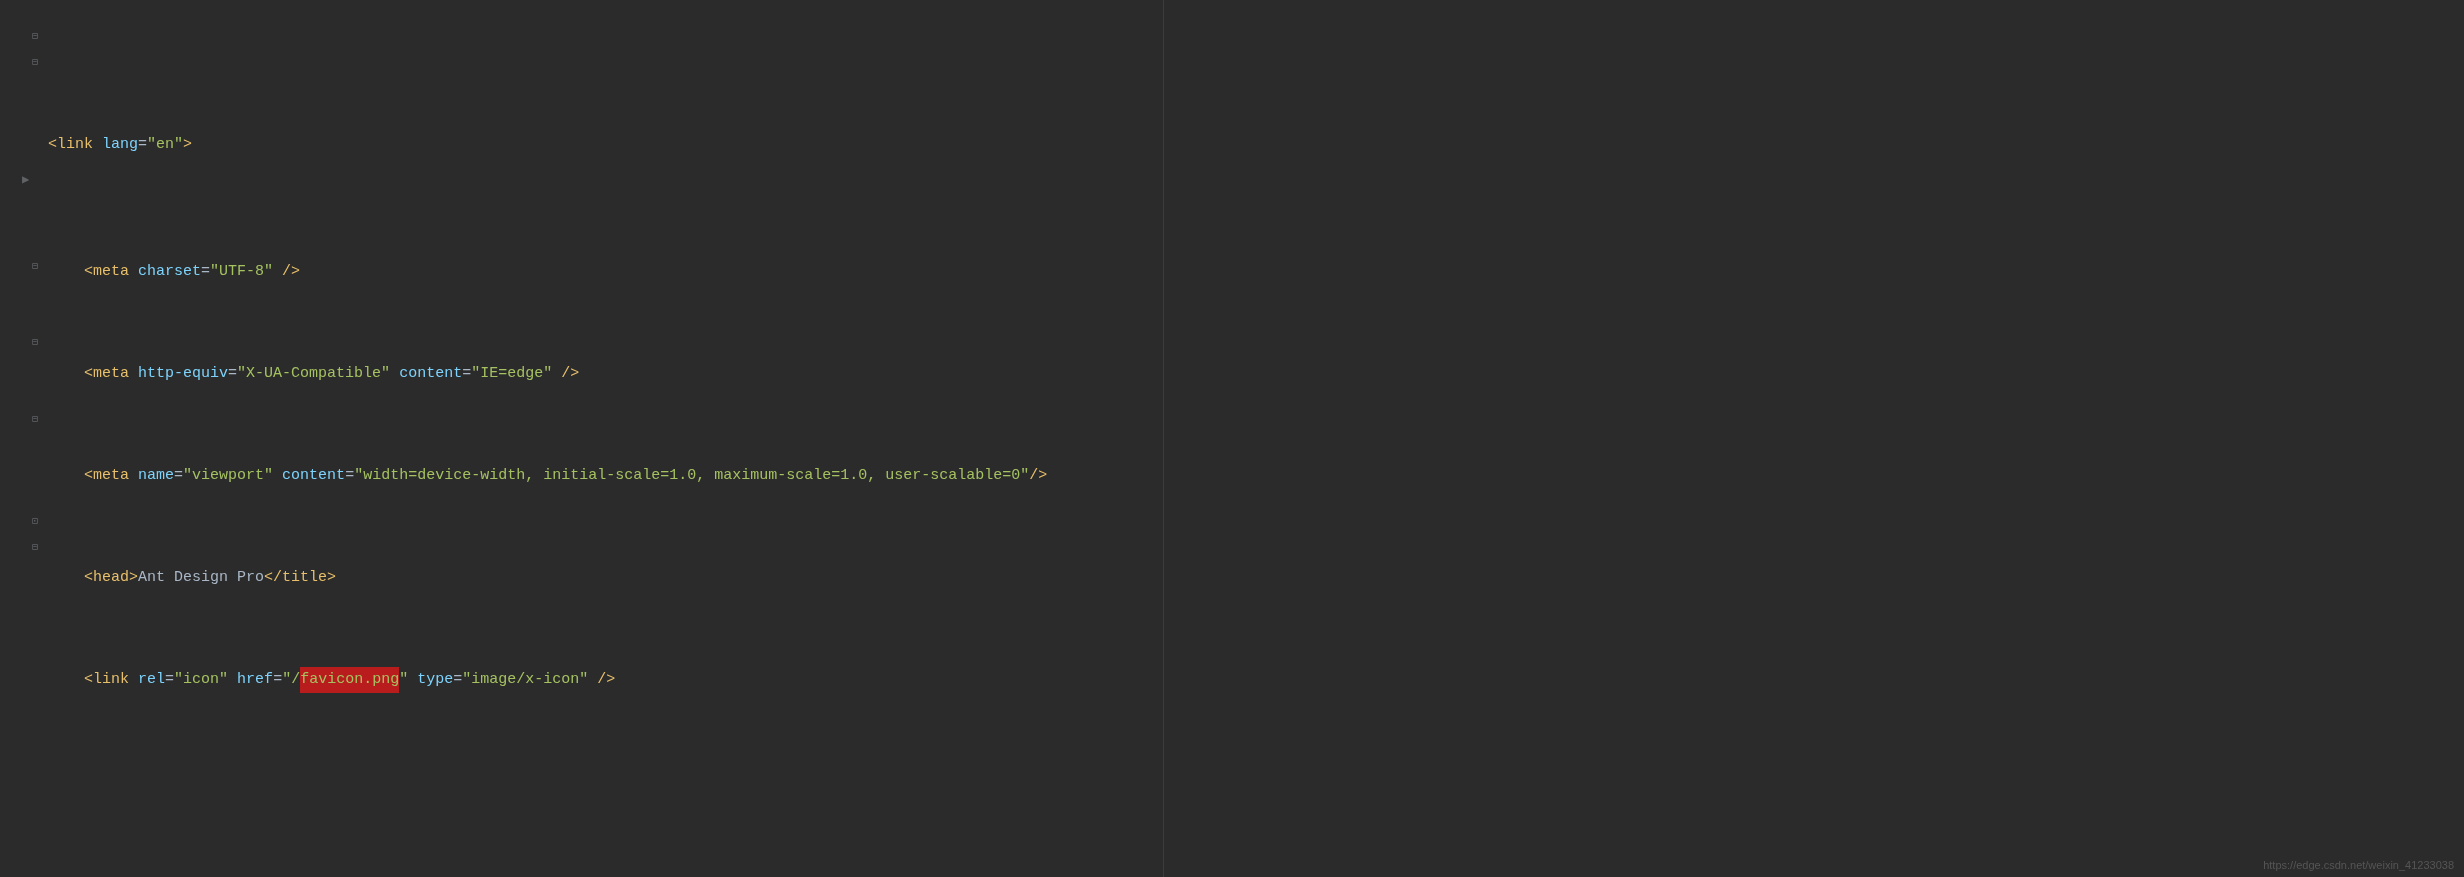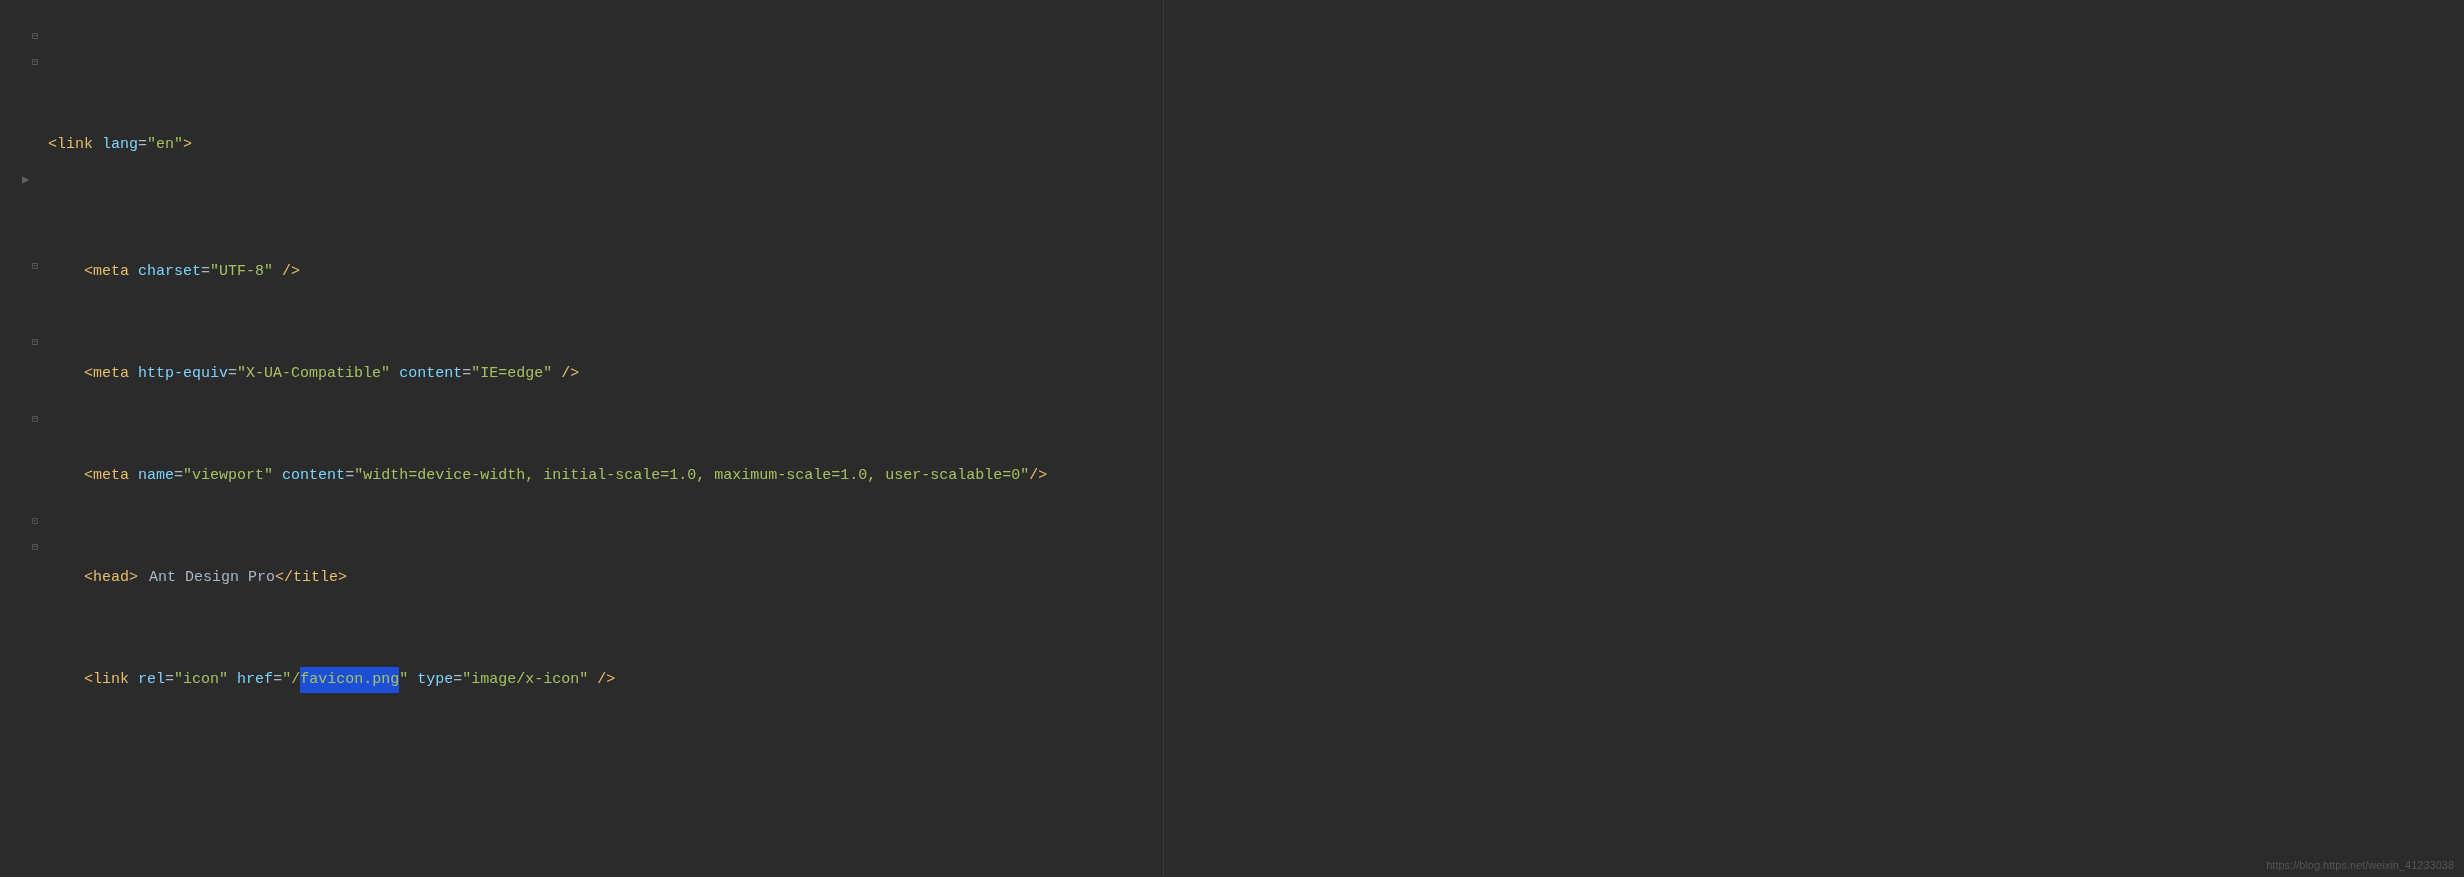--- a/index.html
+++ b/index.html
@@ -64,22 +64,22 @@
     bottom: 6px;
     right: 10px;
     color: #555;
     font-size: 11px;
     font-family: sans-serif;
   }
   
   .tag { color: #e8bf6a; }
   .attr-name { color: #7dd3fc; }
   .attr-val { color: #a5c261; }
-  .attr-val-hl { color: #a5c261; background: #1d4ed8; }
-  .text { color: #a9b7c6; margin-left: 11px; }
+  .attr-val-hl { color: #a5c261; background: #b91c1c; }
+  .text { color: #a9b7c6; }
   .punct { color: #a9b7c6; }
   .ind2 { padding-left: 18px; }
   .ind3 { padding-left: 36px; text-align: center; }
 </style>
 </head>
 <body>
 
 <div class="editor">
   <div class="gutter">
     <span class="fold-marker" style="top:30px">⊟</span>
@@ -133,13 +133,13 @@
 
     
 
     
 
     
 
   </div>
 </div>
 
-<div class="watermark">https://blog.https.net/weixin_41233038</div>
+<div class="watermark">https://edge.csdn.net/weixin_41233038</div>
 
 </body></html>

